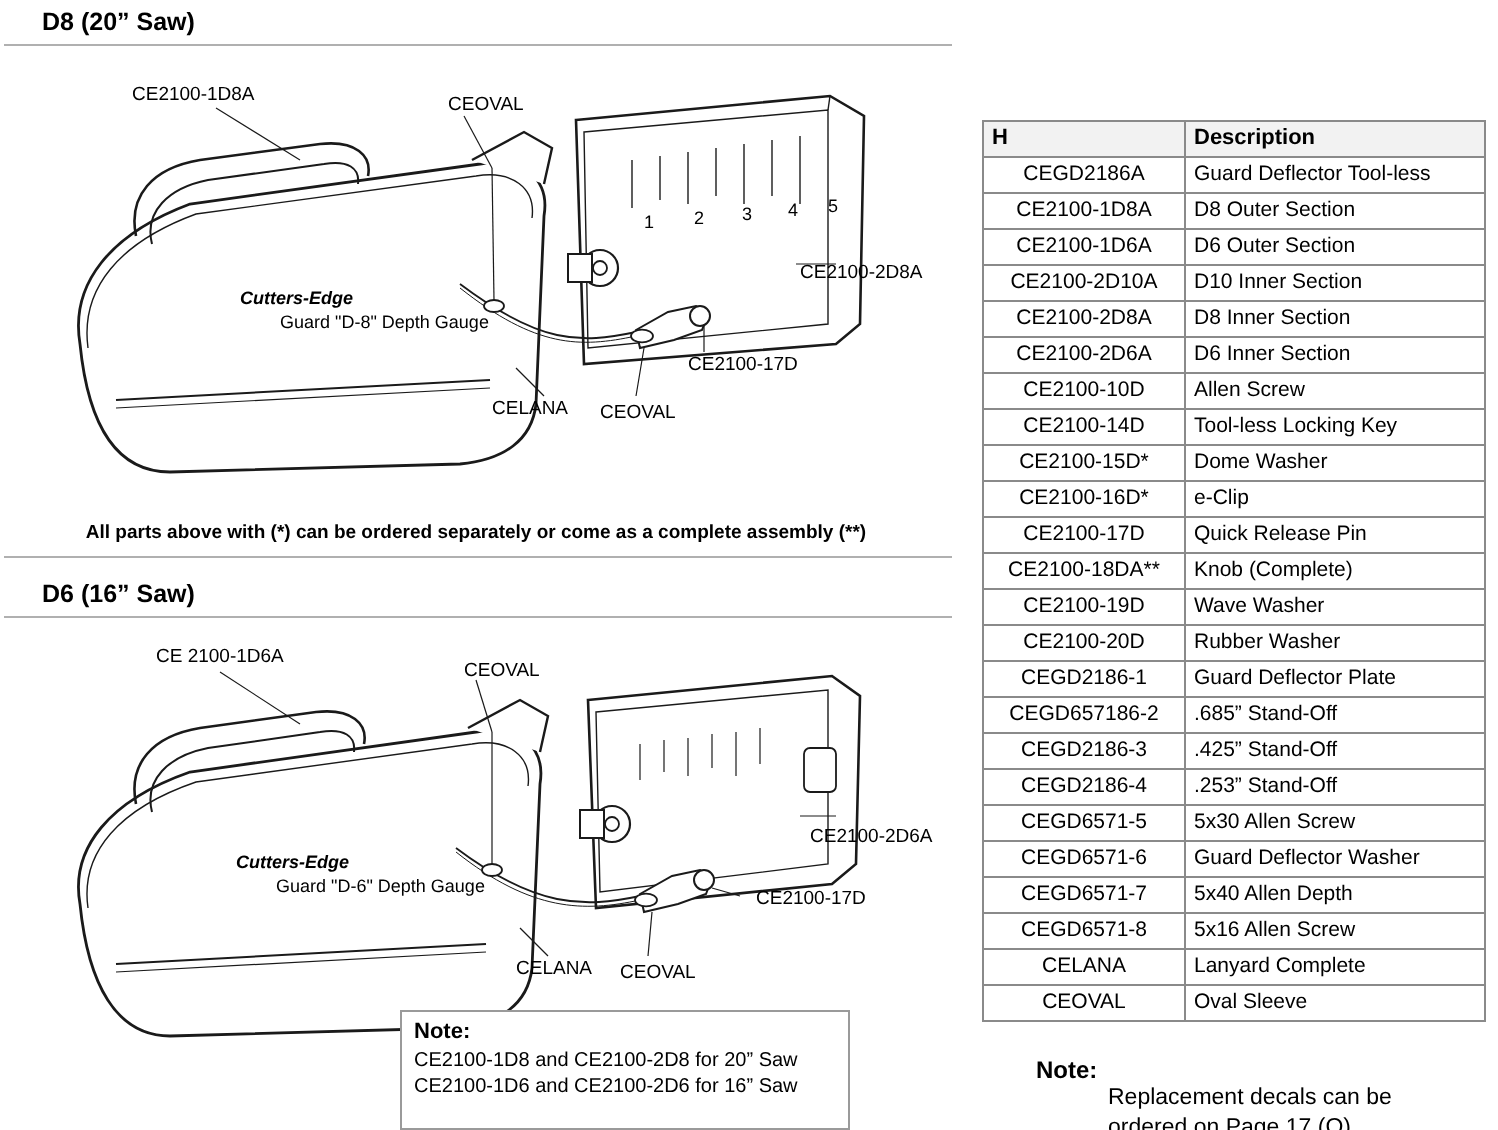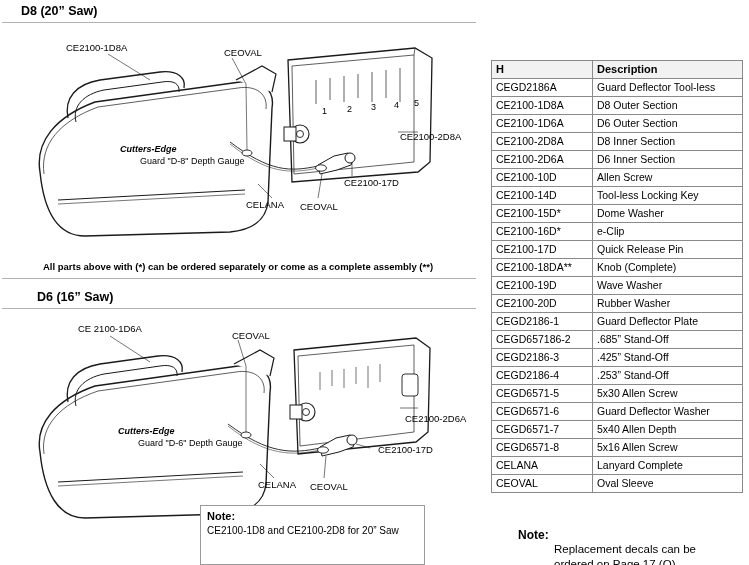--- a/index.html
+++ b/index.html
@@ -15,21 +15,21 @@
   .page{position:absolute;inset:0;}
 
   
   .left-col{position:absolute;left:0;top:0;width:480px;height:565px;}
 
   .section-title{
     font-weight:bold;font-size:12.5px;
     position:absolute;left:6px;padding-left:15px;
   }
   #d8-title{top:4px;}
-  #d6-title{top:290px;margin-left:16px;}
+  #d6-title{top:290px;}
 
   .hrule{position:absolute;left:2px;width:474px;height:1px;background:#b0b0b0;}
   #rule-1{top:22px;}
   #rule-2{top:278px;}
   #rule-3{top:308px;}
 
   .center-note{
     position:absolute;top:261px;left:0;width:476px;
     text-align:center;font-size:9.5px;font-weight:bold;
   }
@@ -54,21 +54,21 @@
   }
   table.parts th, table.parts td{
     border:1px solid #8a8a8a;
     padding:1px 4px;
     text-align:left;
     height:15px;
     line-height:13px;
     background:#ffffff;
   }
   table.parts th{font-weight:bold;font-size:11px;background:#f2f2f2;}
-  table.parts td.col-h{width:92px;}
+  table.parts td.col-h{width:92px;text-align:center;}
 
   .right-note{
     position:absolute;left:518px;top:528px;width:210px;
   }
   .right-note .rn-title{font-weight:bold;font-size:12px;}
   .right-note .rn-line{font-size:11.5px;line-height:15px;margin-left:36px;}
 
   
   svg.draw{position:absolute;left:0;top:0;}
   .lbl{font-family:"Liberation Sans", sans-serif;font-size:9px;}
@@ -199,20 +199,21 @@
     <div class="callout" style="left:78px;top:323px;">CE 2100-1D6A</div>
     <div class="callout" style="left:232px;top:330px;">CEOVAL</div>
     <div class="callout" style="left:405px;top:413px;">CE2100-2D6A</div>
     <div class="callout" style="left:378px;top:444px;">CE2100-17D</div>
     <div class="callout" style="left:258px;top:479px;">CELANA</div>
     <div class="callout" style="left:310px;top:481px;">CEOVAL</div>
 
     <div class="notebox">
       <div class="nb-title">Note:</div>
       <div class="nb-line">CE2100-1D8 and CE2100-2D8 for 20” Saw</div>
+      <div class="nb-line">CE2100-1D6 and CE2100-2D6 for 16” Saw</div>
     </div>
   </div>
 
   <div class="table-wrap">
     <table class="parts">
       <thead>
         <tr>
           <th class="col-h">H</th>
           <th>Description</th>
         </tr>
@@ -224,20 +225,24 @@
           </tr>
         <tr>
             <td class="col-h">CE2100-1D8A</td>
             <td>D8 Outer Section</td>
           </tr>
         <tr>
             <td class="col-h">CE2100-1D6A</td>
             <td>D6 Outer Section</td>
           </tr>
         <tr>
+            <td class="col-h">CE2100-2D10A</td>
+            <td>D10 Inner Section</td>
+          </tr>
+        <tr>
             <td class="col-h">CE2100-2D8A</td>
             <td>D8 Inner Section</td>
           </tr>
         <tr>
             <td class="col-h">CE2100-2D6A</td>
             <td>D6 Inner Section</td>
           </tr>
         <tr>
             <td class="col-h">CE2100-10D</td>
             <td>Allen Screw</td>

